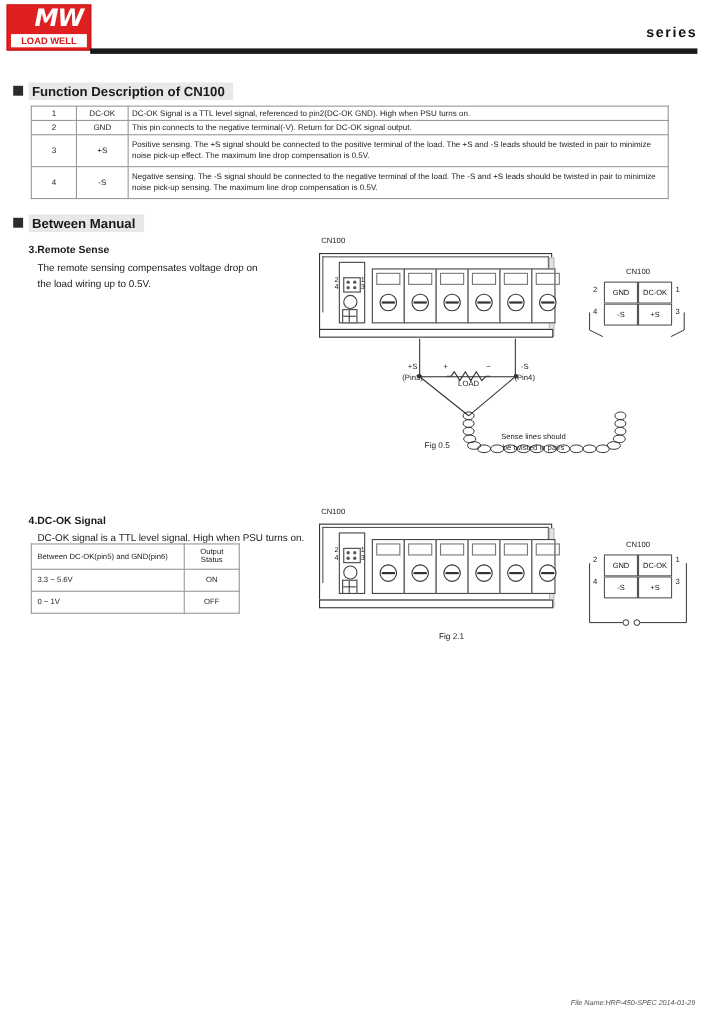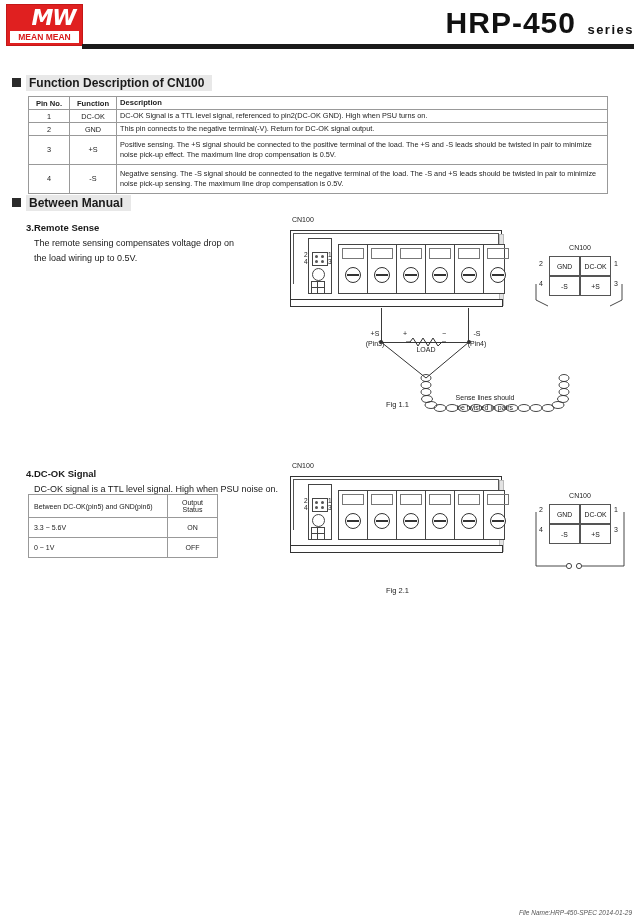--- a/index.html
+++ b/index.html
@@ -96,39 +96,33 @@
                color:#111;background:#fff;}
 
   .footer{position:absolute;right:8px;bottom:6px;font-size:6.5px;color:#555;font-style:italic;}
 </style>
 </head>
 <body>
 
 <div class="header">
   <div class="logo">
     <div class="logo-mw">MW</div>
-    <div class="logo-name">MEAN MEAN</div>
-  </div>
-  <div class="hdr-model">HRP-450</div>
+    <div class="logo-name">LOAD WELL</div>
+  </div>
   <div class="hdr-series">series</div>
   <div class="hdr-rule"></div>
 </div>
 
 <div class="sec" style="left:12px;top:76px;">
   <span class="bullet"></span>
   <span class="sec-txt">Function Description of CN100</span>
 </div>
 
 <table class="t1">
   <tbody>
-      <tr>
-    <th class="c-pin">Pin No.</th>
-    <th class="c-fn">Function</th>
-    <th class="c-desc">Description</th>
-  </tr>
   <tr>
     <td class="c-pin">1</td>
     <td class="c-fn">DC-OK</td>
     <td class="c-desc">DC-OK Signal is a TTL level signal, referenced to pin2(DC-OK GND). High when PSU turns on.</td>
   </tr>
   <tr>
     <td class="c-pin">2</td>
     <td class="c-fn">GND</td>
     <td class="c-desc">This pin connects to the negative terminal(-V). Return for DC-OK signal output.</td>
   </tr>
@@ -237,21 +231,21 @@
       <ellipse cx="178" cy="33" rx="6" ry="3.5"></ellipse>
       <ellipse cx="183" cy="27" rx="5.5" ry="3.5"></ellipse>
         <ellipse cx="184" cy="20" rx="5" ry="3.5"></ellipse>
       <ellipse cx="184" cy="13" rx="5" ry="3.5"></ellipse>
         <ellipse cx="184" cy="6" rx="5" ry="3.5"></ellipse>
     </g>
   </svg>
 
   <div class="lbl c" style="left:150px;top:178px;width:90px;">Sense lines should</div>
   <div class="lbl c" style="left:150px;top:188px;width:90px;">be twisted in pairs</div>
-  <div class="lbl" style="left:96px;top:184px;font-size:7.5px;">Fig 1.1</div>
+  <div class="lbl" style="left:96px;top:184px;font-size:7.5px;">Fig 0.5</div>
 </div>
 
 <div class="dg" style="left:548px;top:244px;">
   <div class="lbl c" style="left:0px;top:0px;width:64px;">CN100</div>
   <div class="cnbox" style="left:1px;top:12px;">
     <div class="cell" style="left:0;top:0;">GND</div>
     <div class="cell" style="left:31px;top:0;">DC-OK</div>
     <div class="cell" style="left:0;top:20px;">-S</div>
     <div class="cell" style="left:31px;top:20px;">+S</div>
   </div>
@@ -259,21 +253,21 @@
   <div class="lbl" style="left:66px;top:16px;">1</div>
   <div class="lbl" style="left:-9px;top:36px;">4</div>
   <div class="lbl" style="left:66px;top:36px;">3</div>
   <svg style="position:absolute;left:-14px;top:38px;" width="92" height="26">
     <polyline points="2,2 2,18 14,24" fill="none" stroke="#333" stroke-width="0.9"></polyline>
     <polyline points="88,2 88,18 76,24" fill="none" stroke="#333" stroke-width="0.9"></polyline>
   </svg>
 </div>
 
 <div class="sub" style="left:26px;top:468px;">4.DC-OK Signal</div>
-<div class="body-l" style="left:34px;top:482px;">DC-OK signal is a TTL level signal. High when PSU noise on.</div>
+<div class="body-l" style="left:34px;top:482px;">DC-OK signal is a TTL level signal. High when PSU turns on.</div>
 
 <table class="t2">
   <tbody>
       <tr>
     <td class="c-l">Between DC-OK(pin5) and GND(pin6)</td>
     <td class="c-r">Output Status</td>
   </tr>
   <tr>
     <td class="c-l">3.3 ~ 5.6V</td>
     <td class="c-r">ON</td>
@@ -317,21 +311,21 @@
         <div class="screw"></div>
       </div>
     <div class="term" style="left:164px;">
         <div class="screw"></div>
       </div>
     <div class="term" style="left:193px;width:20px;">
         <div class="screw"></div>
       </div>
     <div class="psu-base"></div>
   </div>
-  <div class="lbl" style="left:96px;top:112px;font-size:7.5px;margin-top:12px;">Fig 2.1</div>
+  <div class="lbl" style="left:109px;top:112px;font-size:7.5px;">Fig 2.1</div>
 </div>
 
 <div class="dg" style="left:548px;top:492px;">
   <div class="lbl c" style="left:0px;top:0px;width:64px;">CN100</div>
   <div class="cnbox" style="left:1px;top:12px;">
     <div class="cell" style="left:0;top:0;">GND</div>
     <div class="cell" style="left:31px;top:0;">DC-OK</div>
     <div class="cell" style="left:0;top:20px;">-S</div>
     <div class="cell" style="left:31px;top:20px;">+S</div>
   </div>

